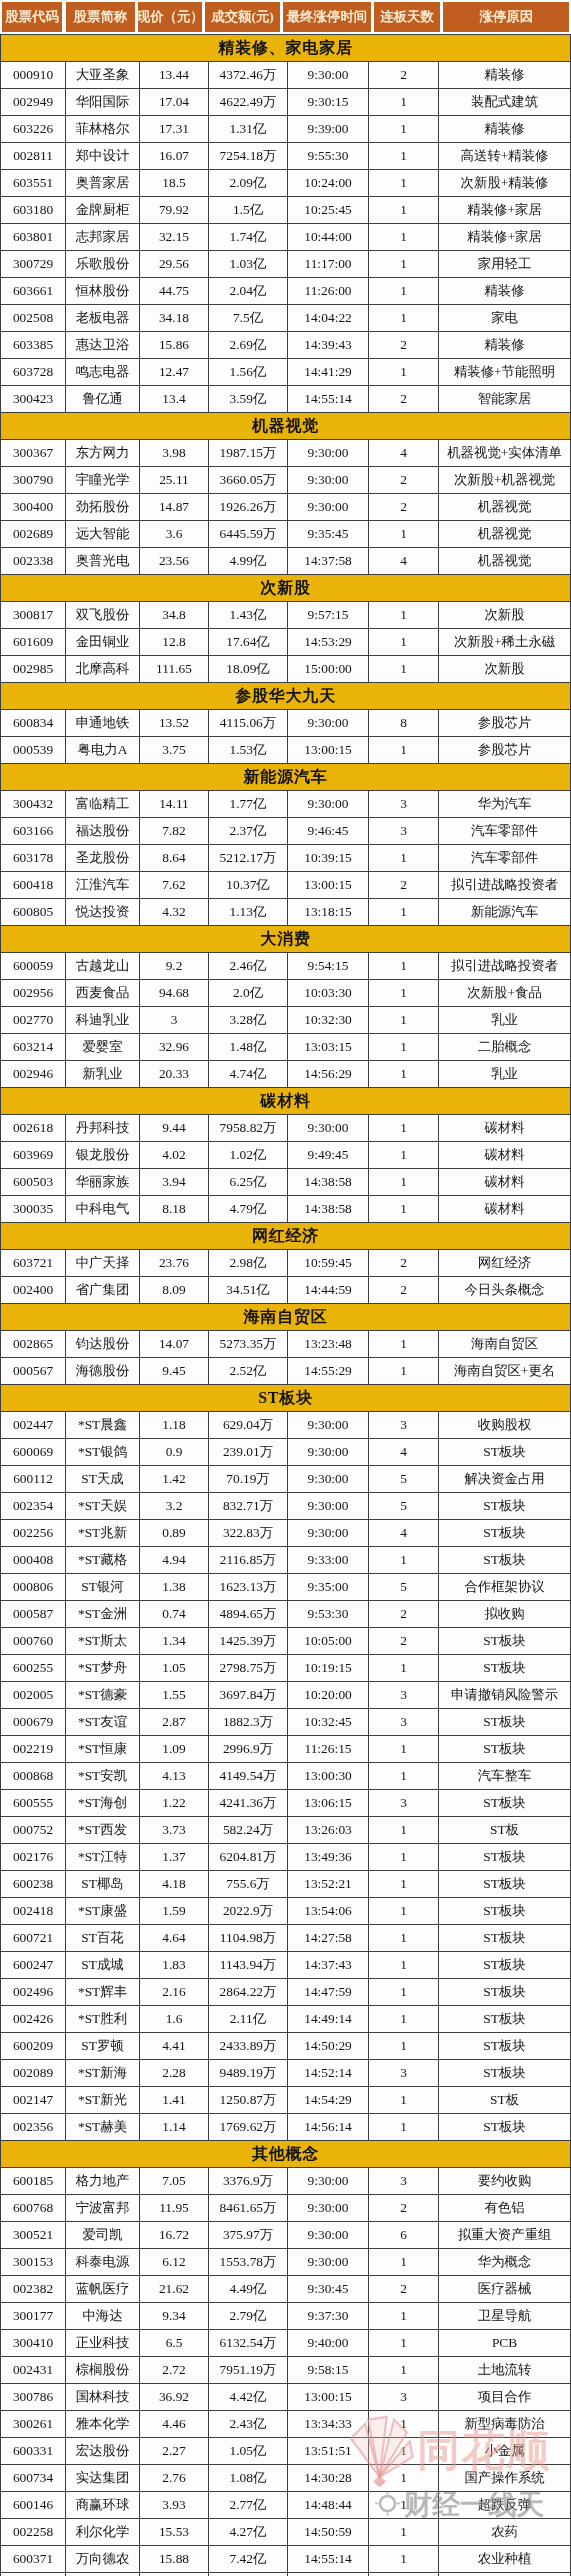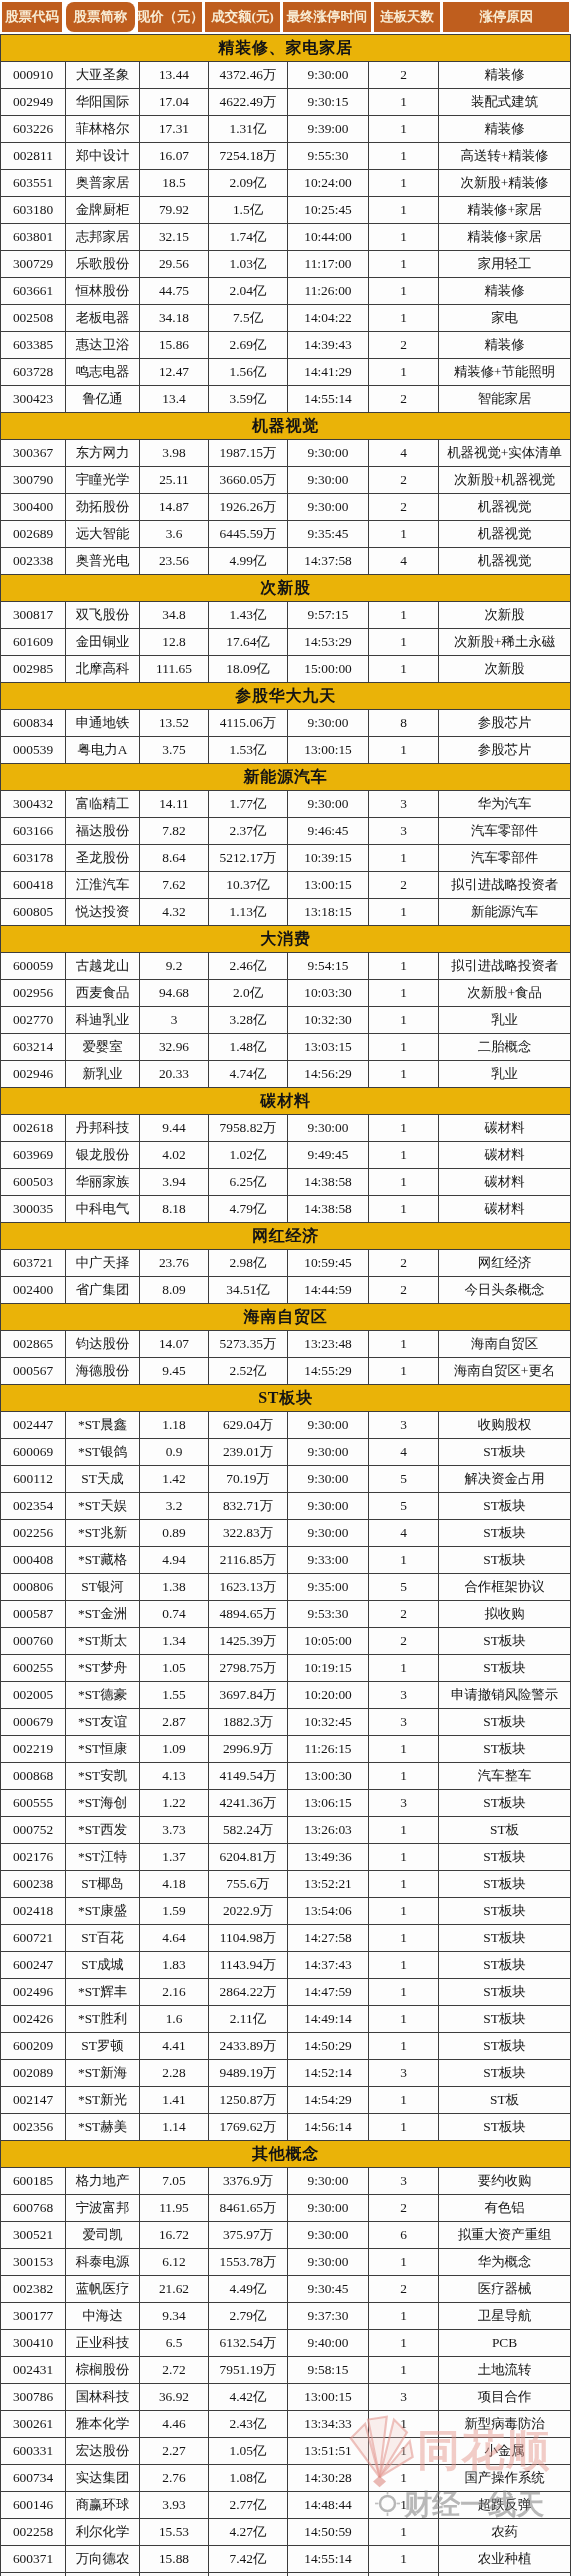--- a/index.html
+++ b/index.html
@@ -30,21 +30,21 @@
     color: #f8ecd4;
     font-weight: bold;
     font-size: 13.4px;
     display: flex;
     align-items: center;
     justify-content: center;
     white-space: nowrap;
     overflow: hidden;
   }
   .c0 { width: 62px; }
-  .c1 { width: 71px; border-radius: 8px; }
+  .c1 { width: 71px; }
   .c2 { width: 65px; }
   .c3 { width: 76px; }
   .c4 { width: 90px; }
   .c5 { width: 67px; }
   .c6 { width: 129px; font-family: Liberation Mono, monospace; }
   
   table.tbl {
     border-collapse: collapse;
     table-layout: fixed;
     width: 571px;

